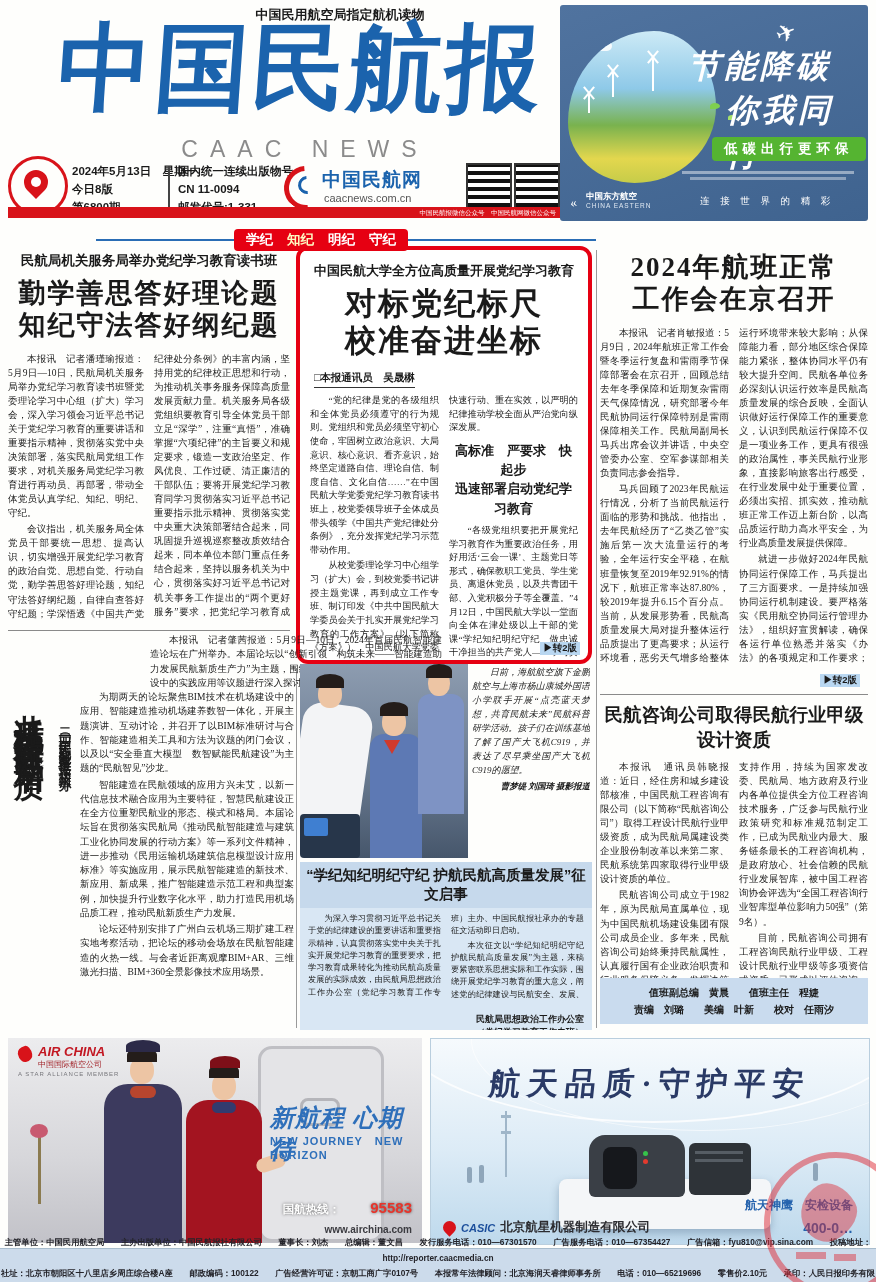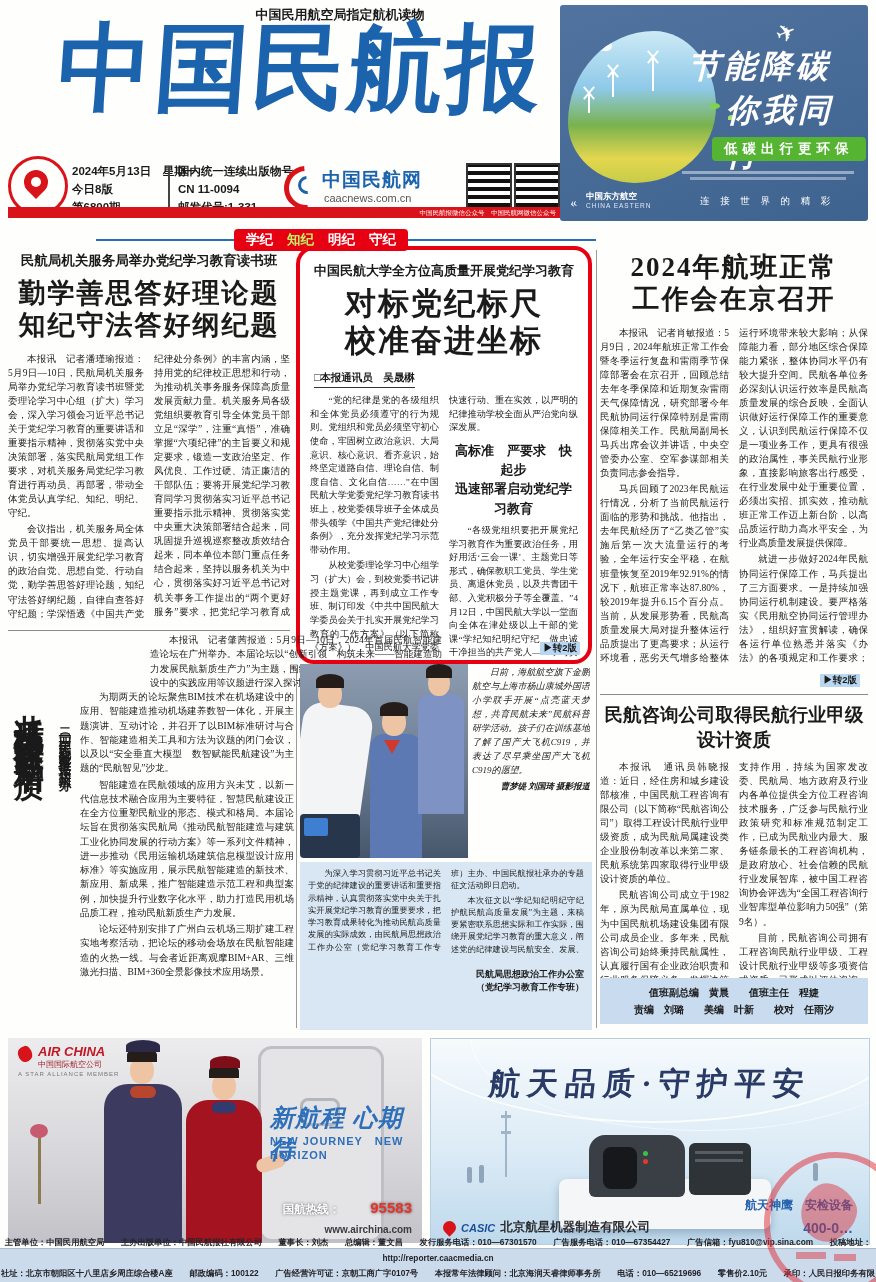--- a/index.html
+++ b/index.html
@@ -33,20 +33,21 @@
 </head>
 <body>
 
 <div id="page">
 
   <div class="abs sans" style="left:200px;top:6px;width:280px;text-align:center;font-size:13px;font-weight:bold;">中国民用航空局指定航机读物</div>
 
   <div class="abs" style="left:58px;top:14px;width:490px;font-size:94px;font-weight:900;color:#1b63ad;
        letter-spacing:3px;transform:skewX(-4deg) scaleY(1.02);line-height:1.15;">中国民航报</div>
 
+  <div class="abs sans" style="left:150px;top:136px;width:310px;text-align:center;font-size:23px;color:#8b8b8b;letter-spacing:12px;">CAAC NEWS</div>
 
   <div class="abs" style="left:8px;top:156px;width:54px;height:54px;border:3px solid #d8131a;border-radius:50%;">
     <div class="abs" style="left:13px;top:11px;width:24px;height:24px;background:#d8131a;border-radius:50% 50% 50% 0;transform:rotate(-45deg);"></div>
     <div class="abs" style="left:20px;top:18px;width:10px;height:10px;background:#fff;border-radius:50%;"></div>
   </div>
 
   <div class="abs sans" style="left:72px;top:163px;font-size:11.5px;font-weight:bold;line-height:1.55;">
     <div>2024年5月13日　星期一</div>
     <div>今日8版</div>
     <div>第6800期</div>
@@ -90,38 +91,38 @@
     <div class="abs" style="left:130px;top:172px;width:156px;height:2.5px;background:rgba(255,255,255,.4);"></div>
     <div class="abs" style="left:10px;top:190px;color:#fff;font-size:13px;transform:rotate(-12deg);">«</div>
     <div class="abs sans" style="left:26px;top:186px;color:#fff;font-size:8.5px;font-weight:bold;">中国东方航空</div>
     <div class="abs sans" style="left:26px;top:197px;color:#dfe8f2;font-size:6.5px;letter-spacing:1px;">CHINA EASTERN</div>
     <div class="abs sans" style="left:140px;top:190px;color:#fff;font-size:9.5px;letter-spacing:4px;">连 接 世 界 的 精 彩</div>
   </div>
 
   <div class="abs" style="left:96px;top:239px;width:500px;height:2px;background:#2a6db5;"></div>
   <div class="abs sans" style="left:234px;top:229px;background:#e60012;border-radius:4px;padding:2px 12px;display:flex;gap:14px;z-index:5;">
     <span style="color:#fff;font-weight:900;font-size:13.5px;">学纪</span>
-    <span style="color:#bef264;font-weight:900;font-size:13.5px;">知纪</span>
+    <span style="color:#fef9c3;font-weight:900;font-size:13.5px;">知纪</span>
     <span style="color:#fff;font-weight:900;font-size:13.5px;">明纪</span>
     <span style="color:#fff;font-weight:900;font-size:13.5px;">守纪</span>
   </div>
 
   <div class="abs" style="left:8px;top:248px;width:282px;height:380px;">
     <div class="kicker" style="font-size:13.5px;margin-top:4px;">民航局机关服务局举办党纪学习教育读书班</div>
     <div class="headline" style="font-size:27px;margin:8px 0 10px;">勤学善思答好理论题
 知纪守法答好纲纪题</div>
     <div class="body-cols" style="height:272px;">
       <p>本报讯　记者潘瑾瑜报道：5月9日—10日，民航局机关服务局举办党纪学习教育读书班暨党委理论学习中心组（扩大）学习会，深入学习领会习近平总书记关于党纪学习教育的重要讲话和重要指示精神，贯彻落实党中央决策部署，落实民航局党组工作要求，对机关服务局党纪学习教育进行再动员、再部署，带动全体党员认真学纪、知纪、明纪、守纪。</p>
       <p>会议指出，机关服务局全体党员干部要统一思想、提高认识，切实增强开展党纪学习教育的政治自觉、思想自觉、行动自觉，勤学善思答好理论题，知纪守法答好纲纪题，自律自查答好守纪题；学深悟透《中国共产党纪律处分条例》的丰富内涵，坚持用党的纪律校正思想和行动，为推动机关事务服务保障高质量发展贡献力量。机关服务局各级党组织要教育引导全体党员干部立足“深学”，注重“真悟”，准确掌握“六项纪律”的主旨要义和规定要求，锻造一支政治坚定、作风优良、工作过硬、清正廉洁的干部队伍；要将开展党纪学习教育同学习贯彻落实习近平总书记重要指示批示精神、贯彻落实党中央重大决策部署结合起来，同巩固提升巡视巡察整改质效结合起来，同本单位本部门重点任务结合起来，坚持以服务机关为中心，贯彻落实好习近平总书记对机关事务工作提出的“两个更好服务”要求，把党纪学习教育成效转化为推动单位发展建设的强劲动力，为谱写交通强国建设民航新篇章作出应有贡献。</p>
 
     </div>
   </div>
   <div class="abs hrule" style="left:8px;top:630px;width:282px;"></div>
 
-  <div class="abs" style="left:296px;top:246px;width:296px;height:418px;border:4px solid #e60012;border-radius:18px;
+  <div class="abs" style="left:296px;top:246px;width:296px;height:418px;border:4px solid #e60012;border-radius:12px;
        box-sizing:border-box;padding:12px 10px 14px;background:#fff;">
     <div class="kicker" style="font-size:13px;">中国民航大学全方位高质量开展党纪学习教育</div>
     <div class="headline" style="font-size:31px;margin:6px 0 8px;">对标党纪标尺
 校准奋进坐标</div>
     <div style="margin:0 0 6px 4px;"><span class="byline">□本报通讯员　吴晟楙</span></div>
     <div class="body-cols" style="height:268px;font-size:9.2px;">
       <p>“党的纪律是党的各级组织和全体党员必须遵守的行为规则。党组织和党员必须坚守初心使命，牢固树立政治意识、大局意识、核心意识、看齐意识，始终坚定道路自信、理论自信、制度自信、文化自信……”在中国民航大学党委党纪学习教育读书班上，校党委领导班子全体成员带头领学《中国共产党纪律处分条例》，充分发挥党纪学习示范带动作用。</p>
       <p>从校党委理论学习中心组学习（扩大）会，到校党委书记讲授主题党课，再到成立工作专班、制订印发《中共中国民航大学委员会关于扎实开展党纪学习教育的工作方案》（以下简称《方案》），中国民航大学党委快速行动、重在实效，以严明的纪律推动学校全面从严治党向纵深发展。</p>
       <p class="sans" style="font-weight:900;text-indent:0;text-align:center;white-space:pre-line;font-size:13px;margin:6px 0;">高标准　严要求　快起步
 迅速部署启动党纪学习教育</p>
@@ -171,20 +172,21 @@
     <div class="fig-hair" style="left:126px;top:0;width:26px;"></div>
     <div class="abs" style="left:0;top:150px;width:60px;height:44px;background:#27364a;border-radius:4px;"></div>
     <div class="abs" style="left:4px;top:154px;width:24px;height:18px;background:#3f7fd1;border-radius:2px;"></div>
   </div>
   <div class="abs" style="left:472px;top:666px;width:118px;height:192px;font-style:italic;font-size:9px;line-height:1.55;text-align:justify;overflow:hidden;">
     <p style="text-indent:2em;">日前，海航航空旗下金鹏航空与上海市杨山康城外国语小学联手开展“点亮蓝天梦想，共育民航未来”民航科普研学活动。孩子们在训练基地了解了国产大飞机C919，并表达了尽早乘坐国产大飞机C919的愿望。</p>
     <div style="text-align:right;font-weight:bold;font-size:8.5px;">曹梦缇 刘国琦 摄影报道</div>
   </div>
 
   <div class="abs" style="left:300px;top:862px;width:292px;height:168px;background:#d9e7f4;box-sizing:border-box;padding:6px 8px;overflow:hidden;">
+    <div class="sans" style="font-size:14.5px;font-weight:900;text-align:center;background:#c6d9ec;padding:4px 0;margin:-6px -8px 5px;">“学纪知纪明纪守纪 护航民航高质量发展”征文启事</div>
     <div class="body-cols" style="height:98px;font-size:8.2px;line-height:1.5;">
       <p>为深入学习贯彻习近平总书记关于党的纪律建设的重要讲话和重要指示精神，认真贯彻落实党中央关于扎实开展党纪学习教育的重要要求，把学习教育成果转化为推动民航高质量发展的实际成效，由民航局思想政治工作办公室（党纪学习教育工作专班）主办、中国民航报社承办的专题征文活动即日启动。</p>
       <p>本次征文以“学纪知纪明纪守纪　护航民航高质量发展”为主题，来稿要紧密联系思想实际和工作实际，围绕开展党纪学习教育的重大意义，阐述党的纪律建设与民航安全、发展、服务、改革、党建等各项工作的关系，阐述如何通过学纪、知纪、明纪、守纪护航民航高质量发展。来稿要主题鲜明、结构严谨、论述透彻、言简意赅，须为原创作品，1200字以内，所用信息数据均应来自可公开资料。</p>
 
     </div>
     <div style="text-align:right;font-size:9px;font-weight:bold;line-height:1.45;margin-top:2px;">
       <div>民航局思想政治工作办公室</div>
       <div>（党纪学习教育工作专班）</div>
 
     </div>

